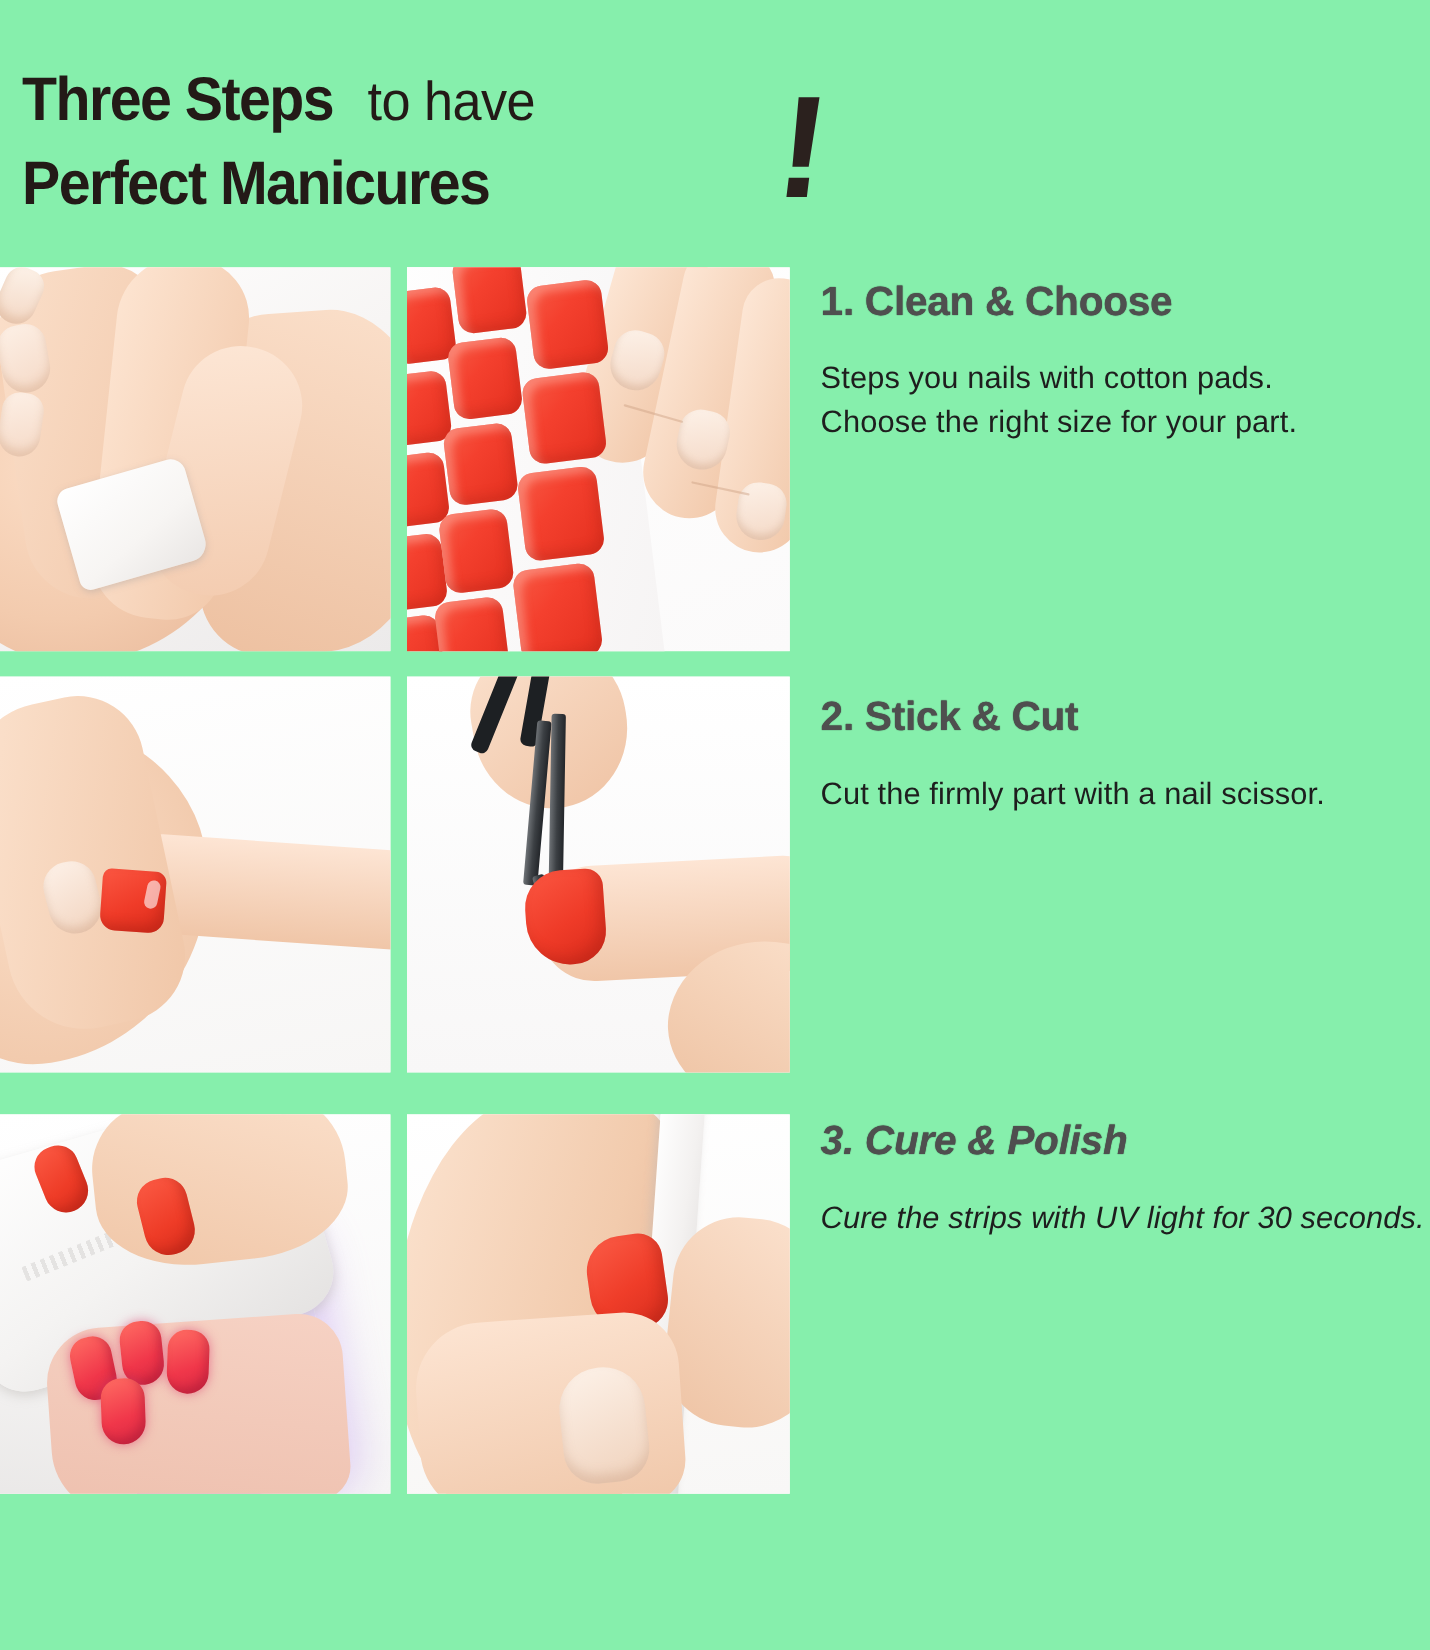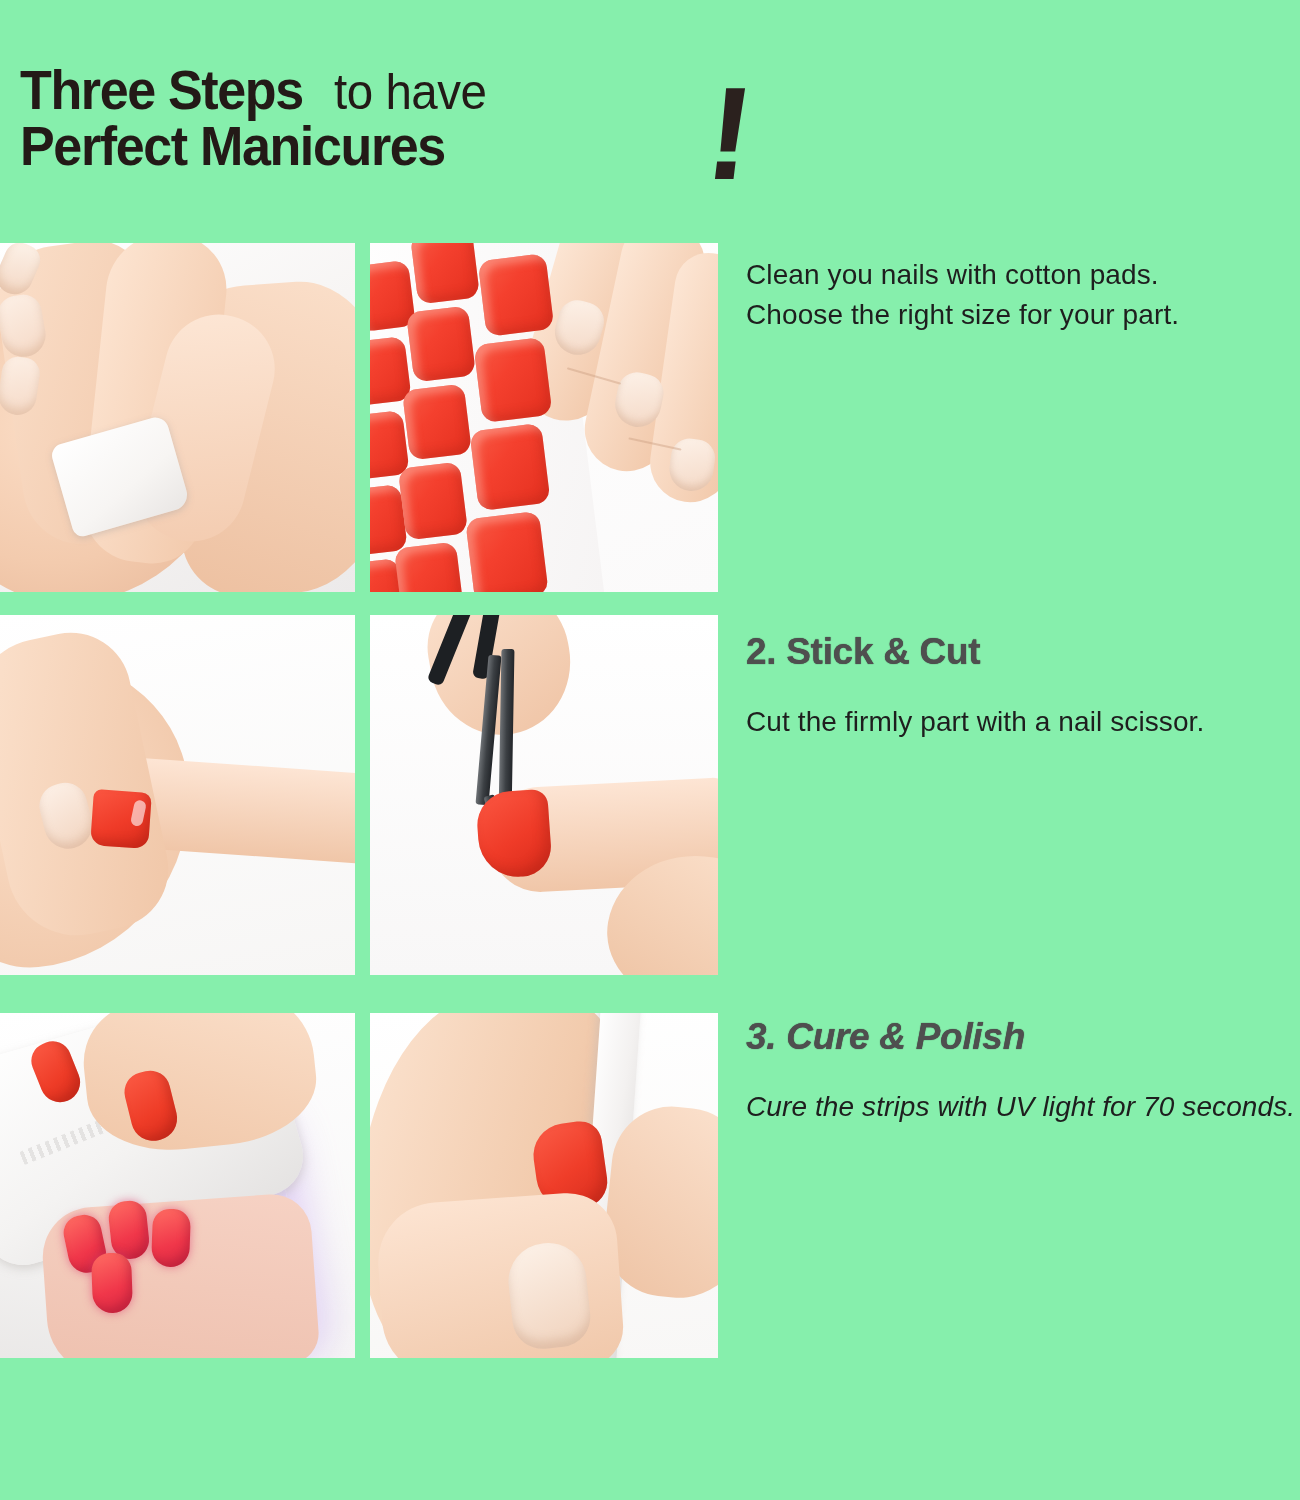--- a/index.html
+++ b/index.html
@@ -8,21 +8,21 @@
     background:#ffffff;
     font-family:"Liberation Sans","DejaVu Sans",sans-serif;
     overflow:hidden;position:relative;
   }
   .page{position:absolute;inset:0;background:#86efac;}
 
   
   .title-block{position:absolute;left:20px;top:62px;width:760px;height:140px;}
   .title-line{white-space:nowrap;line-height:1.0;}
   .t-l1{position:absolute;left:0;top:0;}
-  .t-l2{position:absolute;left:0;top:56px;}
+  .t-l2{position:absolute;left:0;top:76px;}
   .t-strong{
     font-family:"Liberation Sans","DejaVu Sans",sans-serif;
     font-weight:bold;font-size:56px;color:#231a17;
     letter-spacing:-1.5px;transform:scaleX(.93);transform-origin:left center;
     display:inline-block;vertical-align:baseline;
   }
   .t-light{
     font-family:"Liberation Sans","DejaVu Sans",sans-serif;
     font-weight:normal;font-size:50px;color:#231a17;
     letter-spacing:-.5px;transform:scaleX(.95);transform-origin:left center;
@@ -380,35 +380,36 @@
     <div class="file"></div>
     <div class="fingtip"></div>
     <div class="redtip"></div>
     <div class="lowfinger"></div>
     <div class="bignail"></div>
   </div>
 
   <div class="steps">
 
     <div class="step s1">
+      <div class="step-head">1. Clean &amp; Choose</div>
       <div class="step-body">
-        <p>Clean you nails with cotton pads.</p>
+        <p>Steps you nails with cotton pads.</p>
         <p>Choose the right size for your part.</p>
       </div>
     </div>
 
     <div class="step s2">
       <div class="step-head">2. Stick &amp; Cut</div>
       <div class="step-body">
         <p>Cut the firmly part with a nail scissor.</p>
       </div>
     </div>
 
     <div class="step s3">
       <div class="step-head">3. Cure &amp; Polish</div>
       <div class="step-body">
-        <p>Cure the strips with UV light for 70 seconds.</p>
+        <p>Cure the strips with UV light for 30 seconds.</p>
       </div>
     </div>
 
   </div>
 
 </div>
 
 </body></html>

